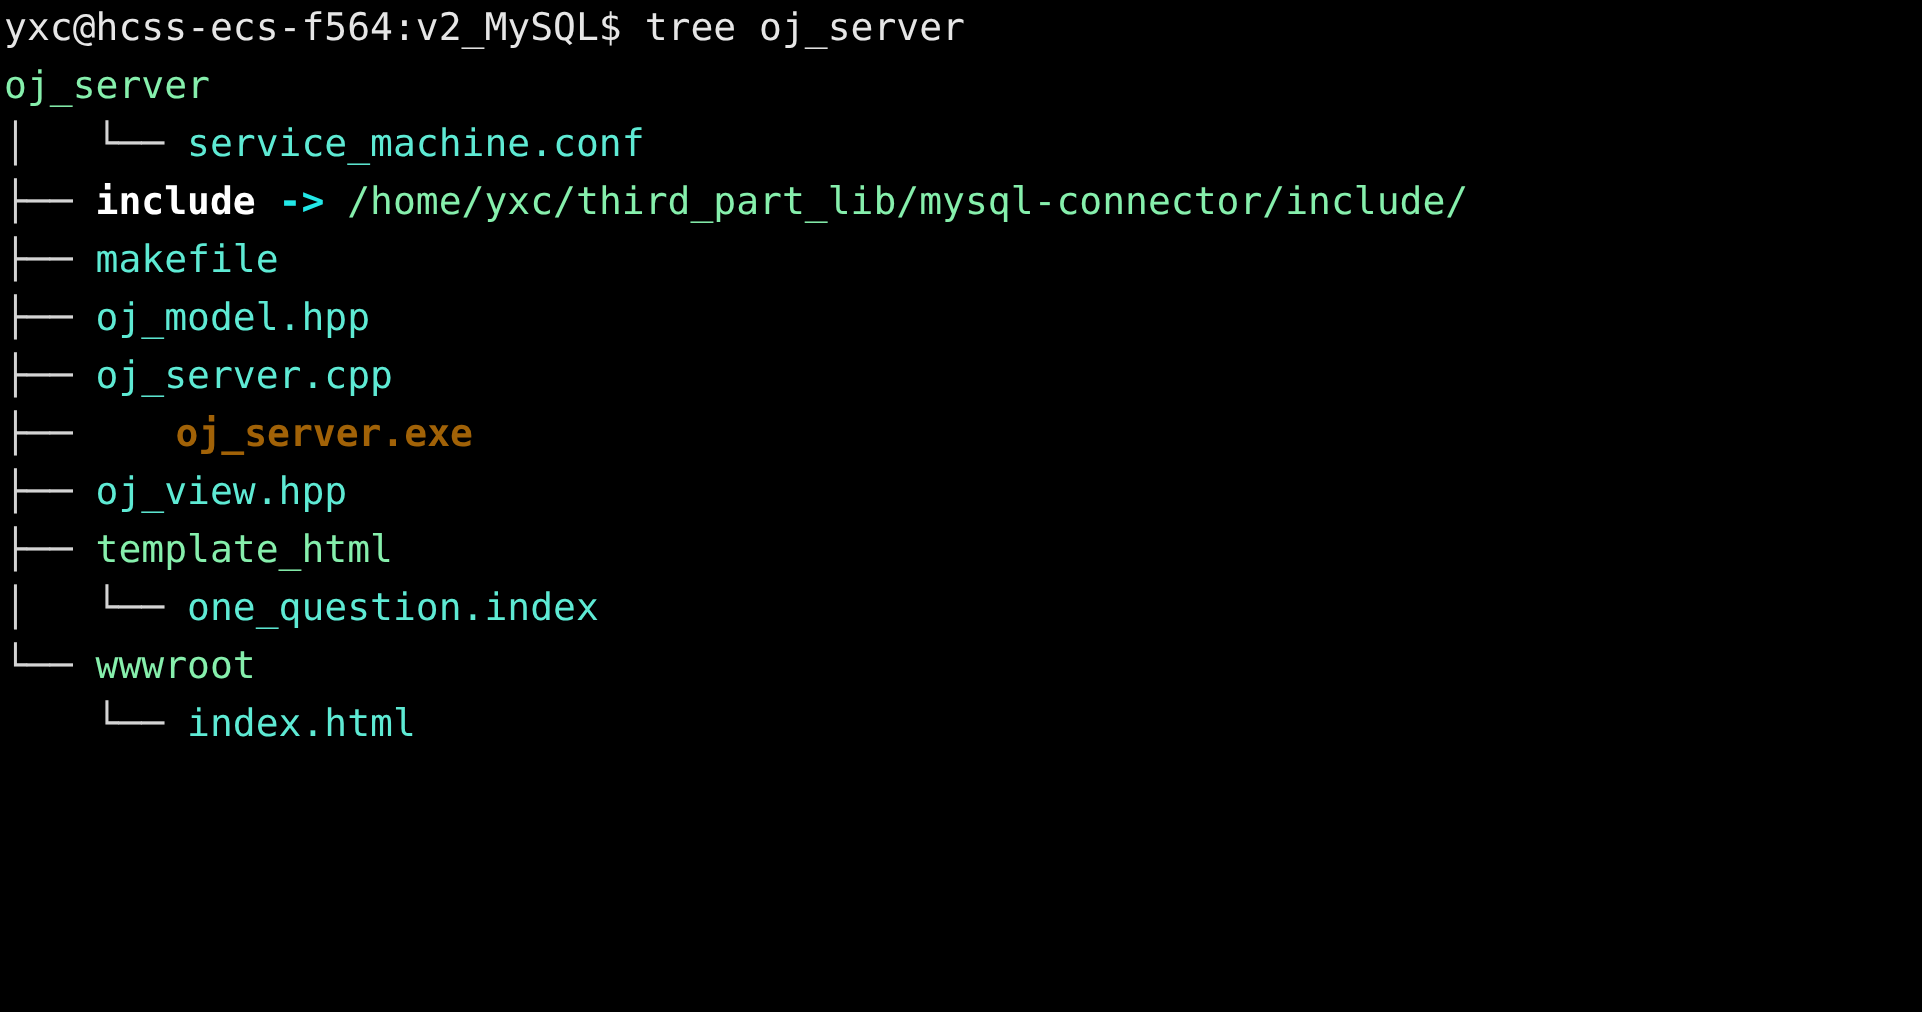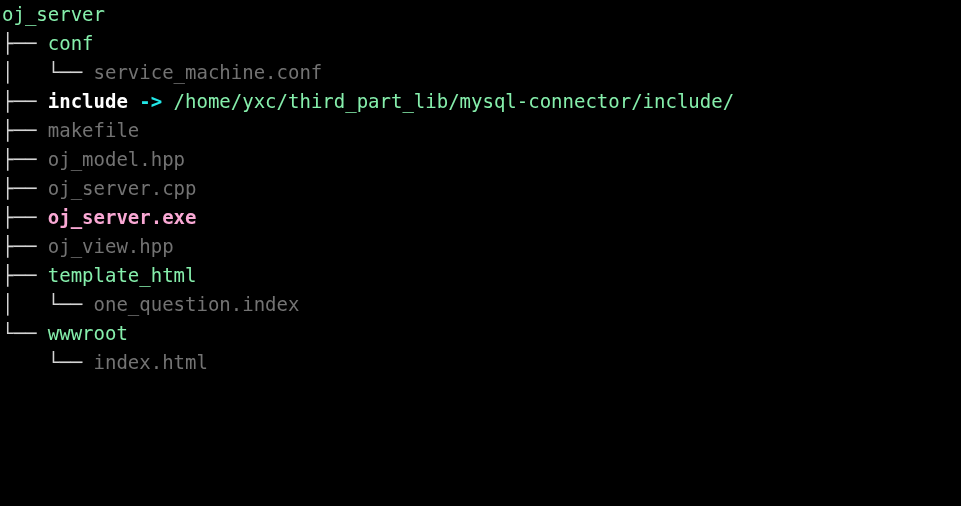--- a/index.html
+++ b/index.html
@@ -22,41 +22,41 @@
   }
 
   .line {
     height: 29px;
     white-space: pre;
     display: block;
     padding-left: 2px;
   }
 
   
-  .c-default { color: #737373; }
+  .c-default { color: #5eead4; }
   .c-dir     { color: #86efac; font-weight: normal; }
   .c-link    { color: #ffffff; font-weight: bold; }
-  .c-exec    { color: #f9a8d4; font-weight: bold; }
+  .c-exec    { color: #a16207; font-weight: bold; margin-left: 40px; }
   .c-arrow   { color: #22e8e8; font-weight: bold; }
 
   .prompt-seg { color: #e6e6e6; }
 
   
   .prefix { color: #d4d4d4; white-space: pre; }
 </style>
 </head>
 <body>
 
 <div id="terminal">
 
+  <div class="line"><span class="prompt-seg">yxc@hcss-ecs-f564:v2_MySQL</span><span class="prompt-seg">$</span><span class="prompt-seg"> </span><span class="prompt-seg">tree oj_server</span></div>
 
   <div class="line"><span class="c-dir">oj_server</span></div>
 
   <div id="tree-entries">
-      <div class="line"><span class="prefix">├── </span><span class="c-dir">conf</span></div>
       <div class="line"><span class="prefix">│   └── </span><span class="c-default">service_machine.conf</span></div>
       <div class="line"><span class="prefix">├── </span><span class="c-link">include</span><span class="c-arrow"> -&gt; </span><span class="c-dir">/home/yxc/third_part_lib/mysql-connector/include/</span></div>
       <div class="line"><span class="prefix">├── </span><span class="c-default">makefile</span></div>
       <div class="line"><span class="prefix">├── </span><span class="c-default">oj_model.hpp</span></div>
       <div class="line"><span class="prefix">├── </span><span class="c-default">oj_server.cpp</span></div>
       <div class="line"><span class="prefix">├── </span><span class="c-exec">oj_server.exe</span></div>
       <div class="line"><span class="prefix">├── </span><span class="c-default">oj_view.hpp</span></div>
       <div class="line"><span class="prefix">├── </span><span class="c-dir">template_html</span></div>
       <div class="line"><span class="prefix">│   └── </span><span class="c-default">one_question.index</span></div>
       <div class="line"><span class="prefix">└── </span><span class="c-dir">wwwroot</span></div>

